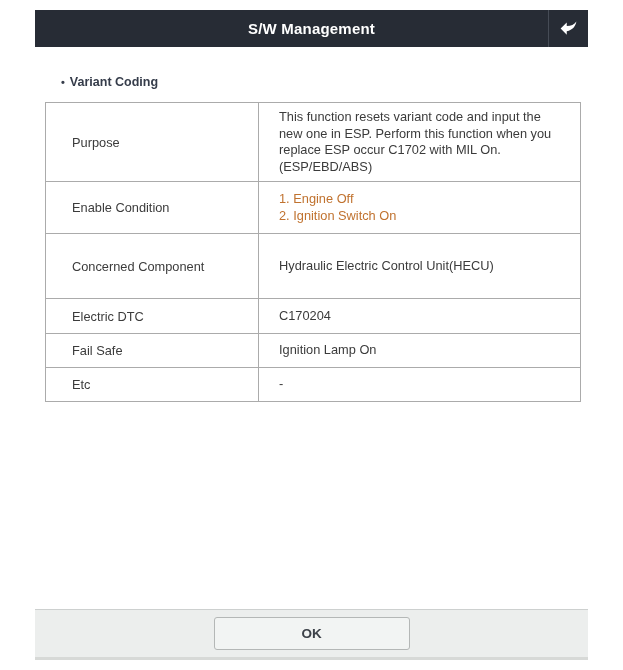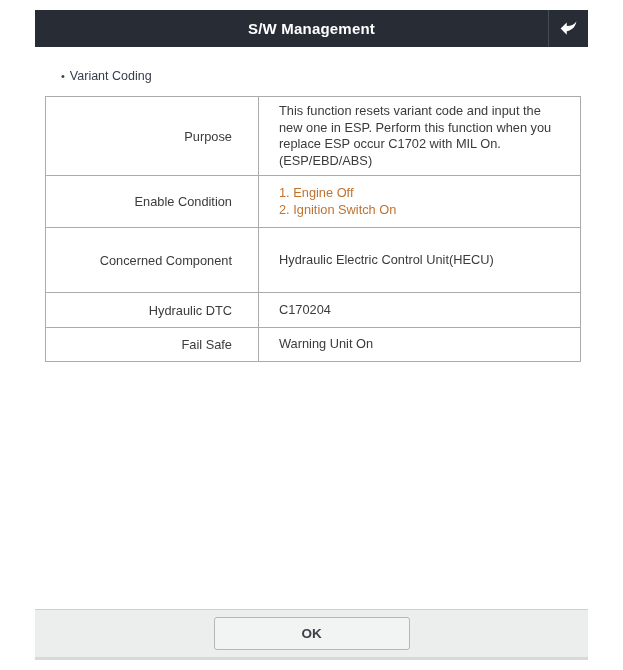--- a/index.html
+++ b/index.html
@@ -53,41 +53,41 @@
     cursor:pointer;
     z-index:2;
   }
   .back-btn svg{transform:scaleY(-1);display:block;}
   
   .content{
     height:562px;
     background:#ffffff;
   }
   .section-title{
-    padding:22px 0 0 26px;
+    padding:28px 0 0 26px;
     font-size:12.5px;
-    font-weight:normal;
+    font-weight:bold;
     color:var(--section-text);
   }
   .section-title .bullet{margin-right:5px;font-size:11px;}
   table.info{
     border-collapse:collapse;
     margin:13px 0 0 10px;
     width:536px;
     table-layout:fixed;
     border:1px solid var(--table-border-outer);
     font-size:12.8px;
   }
   table.info td{
     border:1px solid var(--table-border-inner);
     vertical-align:middle;
   }
   td.lbl{
     width:160px;
-    text-align:right;
+    text-align:left;
     padding:8px 26px;
     color:var(--body-text);
     line-height:17px;
   }
   td.val{
     padding:6px 16px 6px 20px;
     line-height:16.5px;
     text-align:left;
   }
   tr.r-purpose{height:66px;}
@@ -154,26 +154,30 @@
           <td class="val accent">
             <div>1. Engine Off</div>
             <div>2. Ignition Switch On</div>
           </td>
         </tr>
         <tr class="r-component">
           <td class="lbl">Concerned Component</td>
           <td class="val">Hydraulic Electric Control Unit(HECU)</td>
         </tr>
         <tr class="r-dtc">
-          <td class="lbl">Hydraulic DTC</td>
+          <td class="lbl">Electric DTC</td>
           <td class="val">C170204</td>
         </tr>
         <tr class="r-failsafe">
           <td class="lbl">Fail Safe</td>
-          <td class="val">Warning Unit On</td>
+          <td class="val">Ignition Lamp On</td>
+        </tr>
+        <tr class="r-etc">
+          <td class="lbl">Etc</td>
+          <td class="val">-</td>
         </tr>
       </tbody>
     </table>
 
   </div>
 
   <div class="footer">
     <button class="ok-button">OK</button>
   </div>
 

